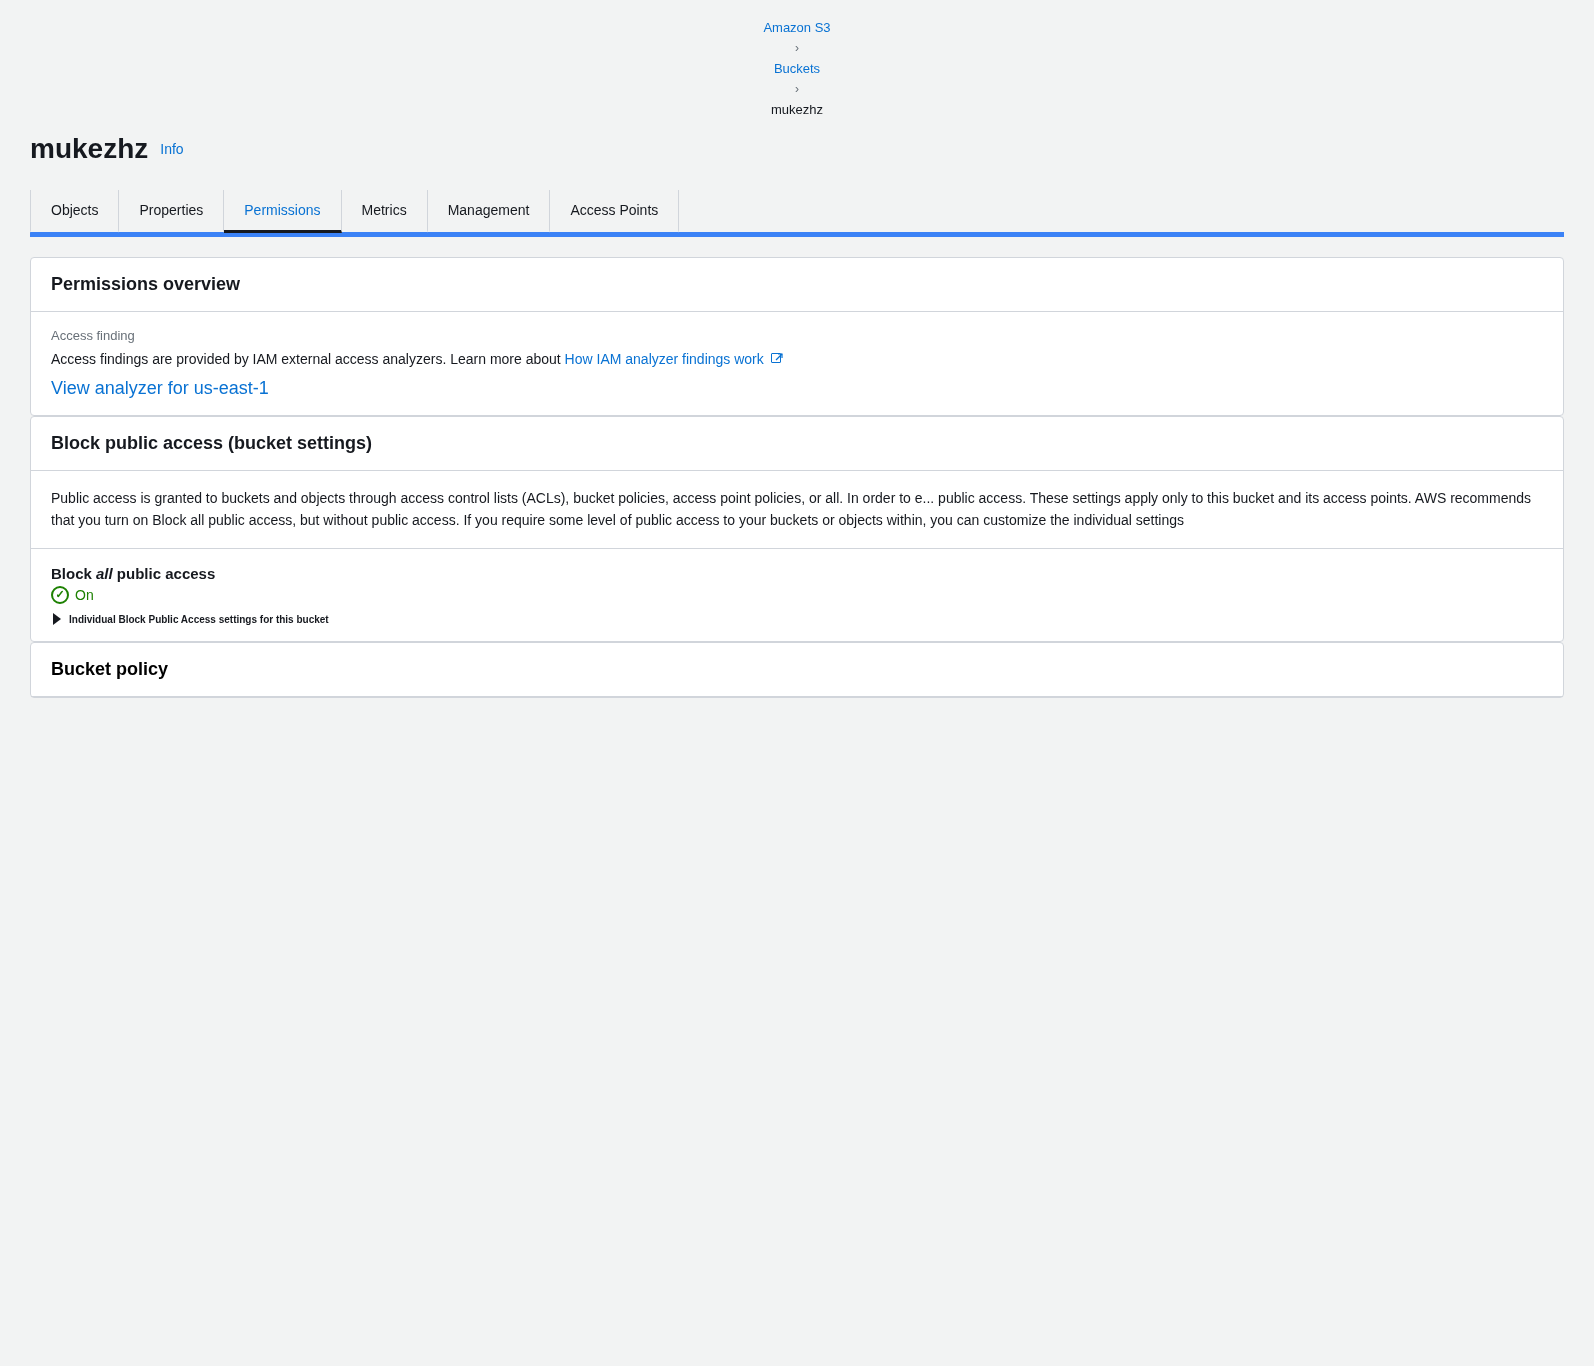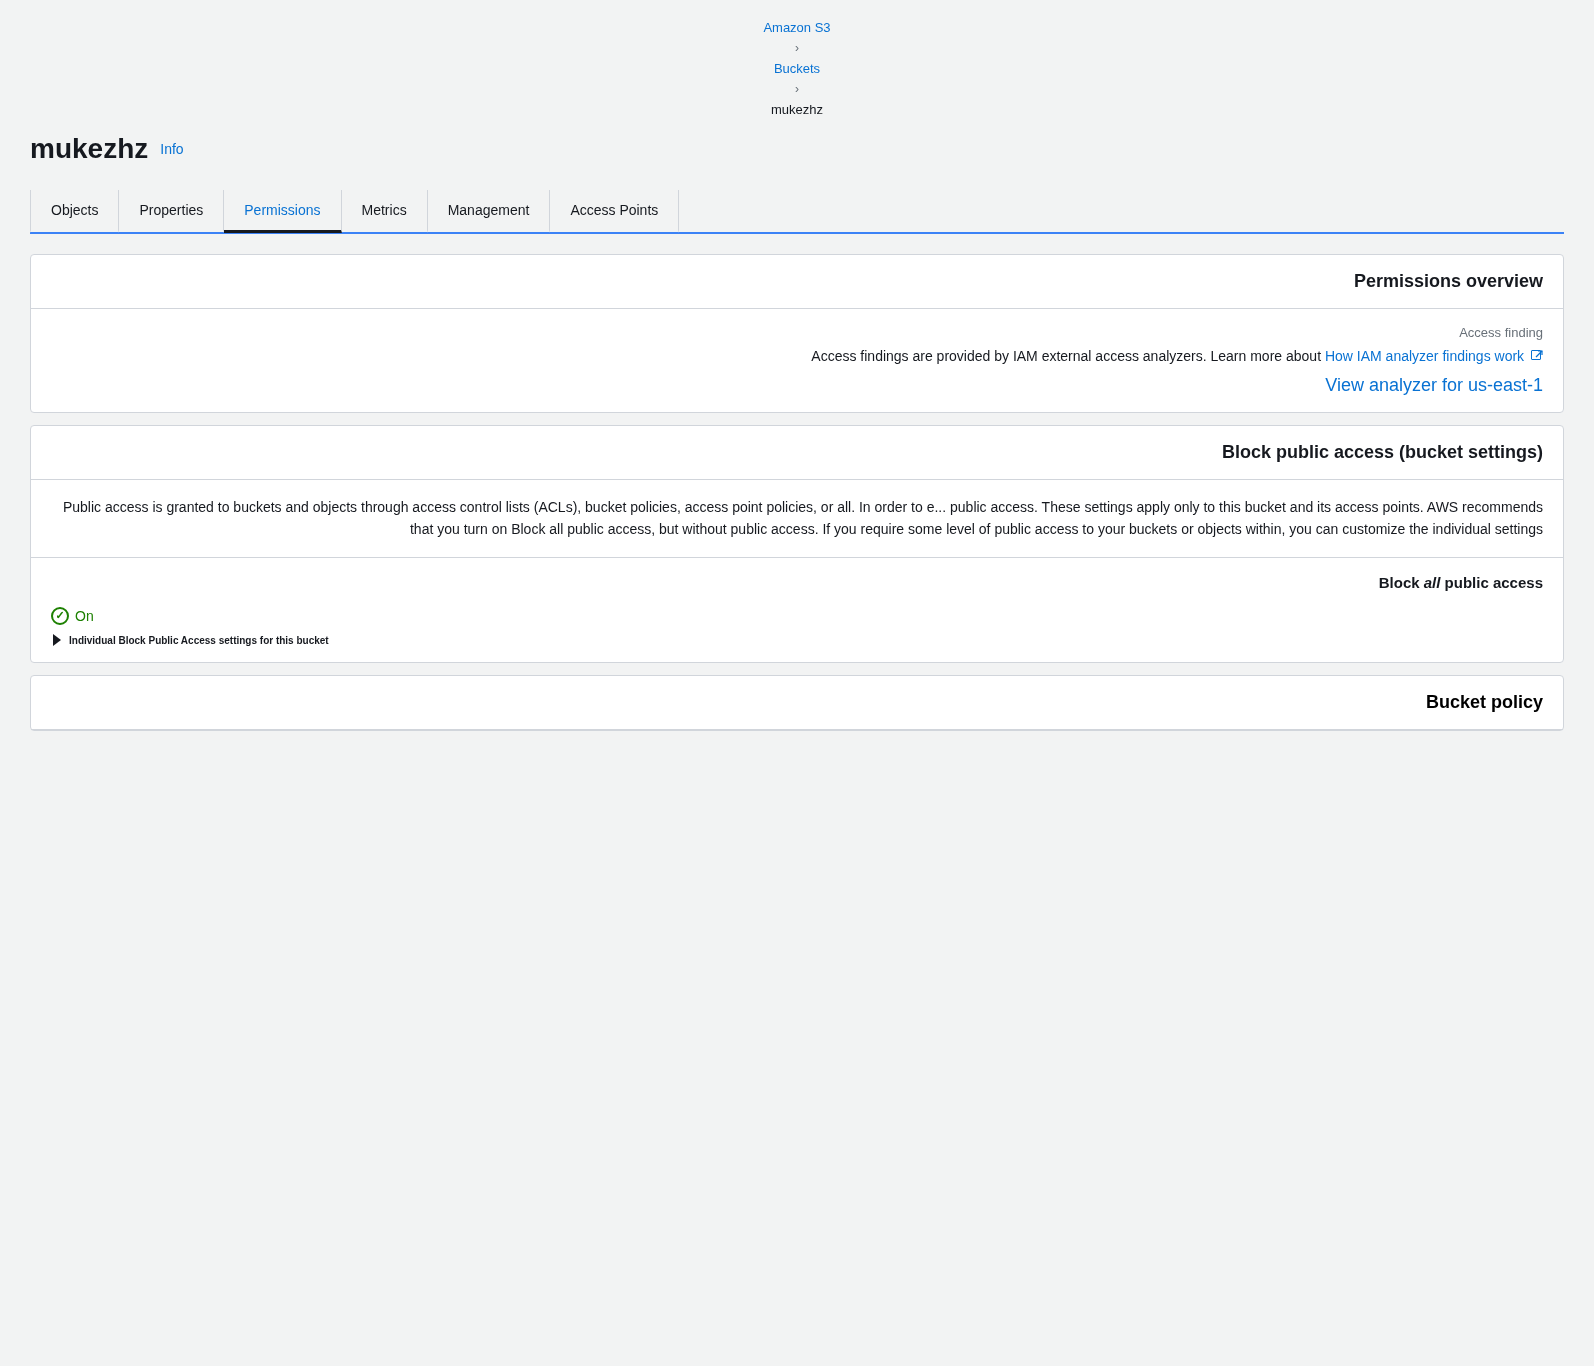--- a/index.html
+++ b/index.html
@@ -62,21 +62,21 @@
     .info-badge {
       color: #0972d3;
       font-size: 14px;
       font-weight: 400;
       cursor: pointer;
     }
 
     
     .tabs-container {
       display: flex;
-      border-bottom: 2px solid #3b82f6;
+      border-bottom: 5px solid #3b82f6;
       margin-bottom: 0;
       background-color: transparent;
     }
 
     .tab {
       padding: 12px 20px;
       cursor: pointer;
       font-size: 14px;
       color: #16191f;
       border-bottom: 3px solid transparent;
@@ -96,22 +96,21 @@
       color: #0972d3;
       border-bottom: 3px solid #16191f;
       font-weight: 500;
     }
 
     
     .content-area {
       margin-top: 20px;
       display: flex;
       flex-direction: column;
-      gap: 12px;
-      text-align: right;
+      gap: 0;
     }
 
     .section-card {
       background-color: #ffffff;
       border: 1px solid #d1d5db;
       border-radius: 4px;
     }
 
     .section-header {
       padding: 16px 20px;
@@ -169,21 +168,21 @@
       color: #16191f;
       line-height: 1.6;
       margin-bottom: 0;
       overflow: hidden;
     }
 
     .block-all-label {
       font-size: 15px;
       font-weight: 700;
       color: #16191f;
-      margin-bottom: 16px;
+      margin-bottom: 4px;
     }
 
     .block-all-label em {
       font-style: italic;
     }
 
     .status-on {
       display: flex;
       align-items: center;
       gap: 6px;

